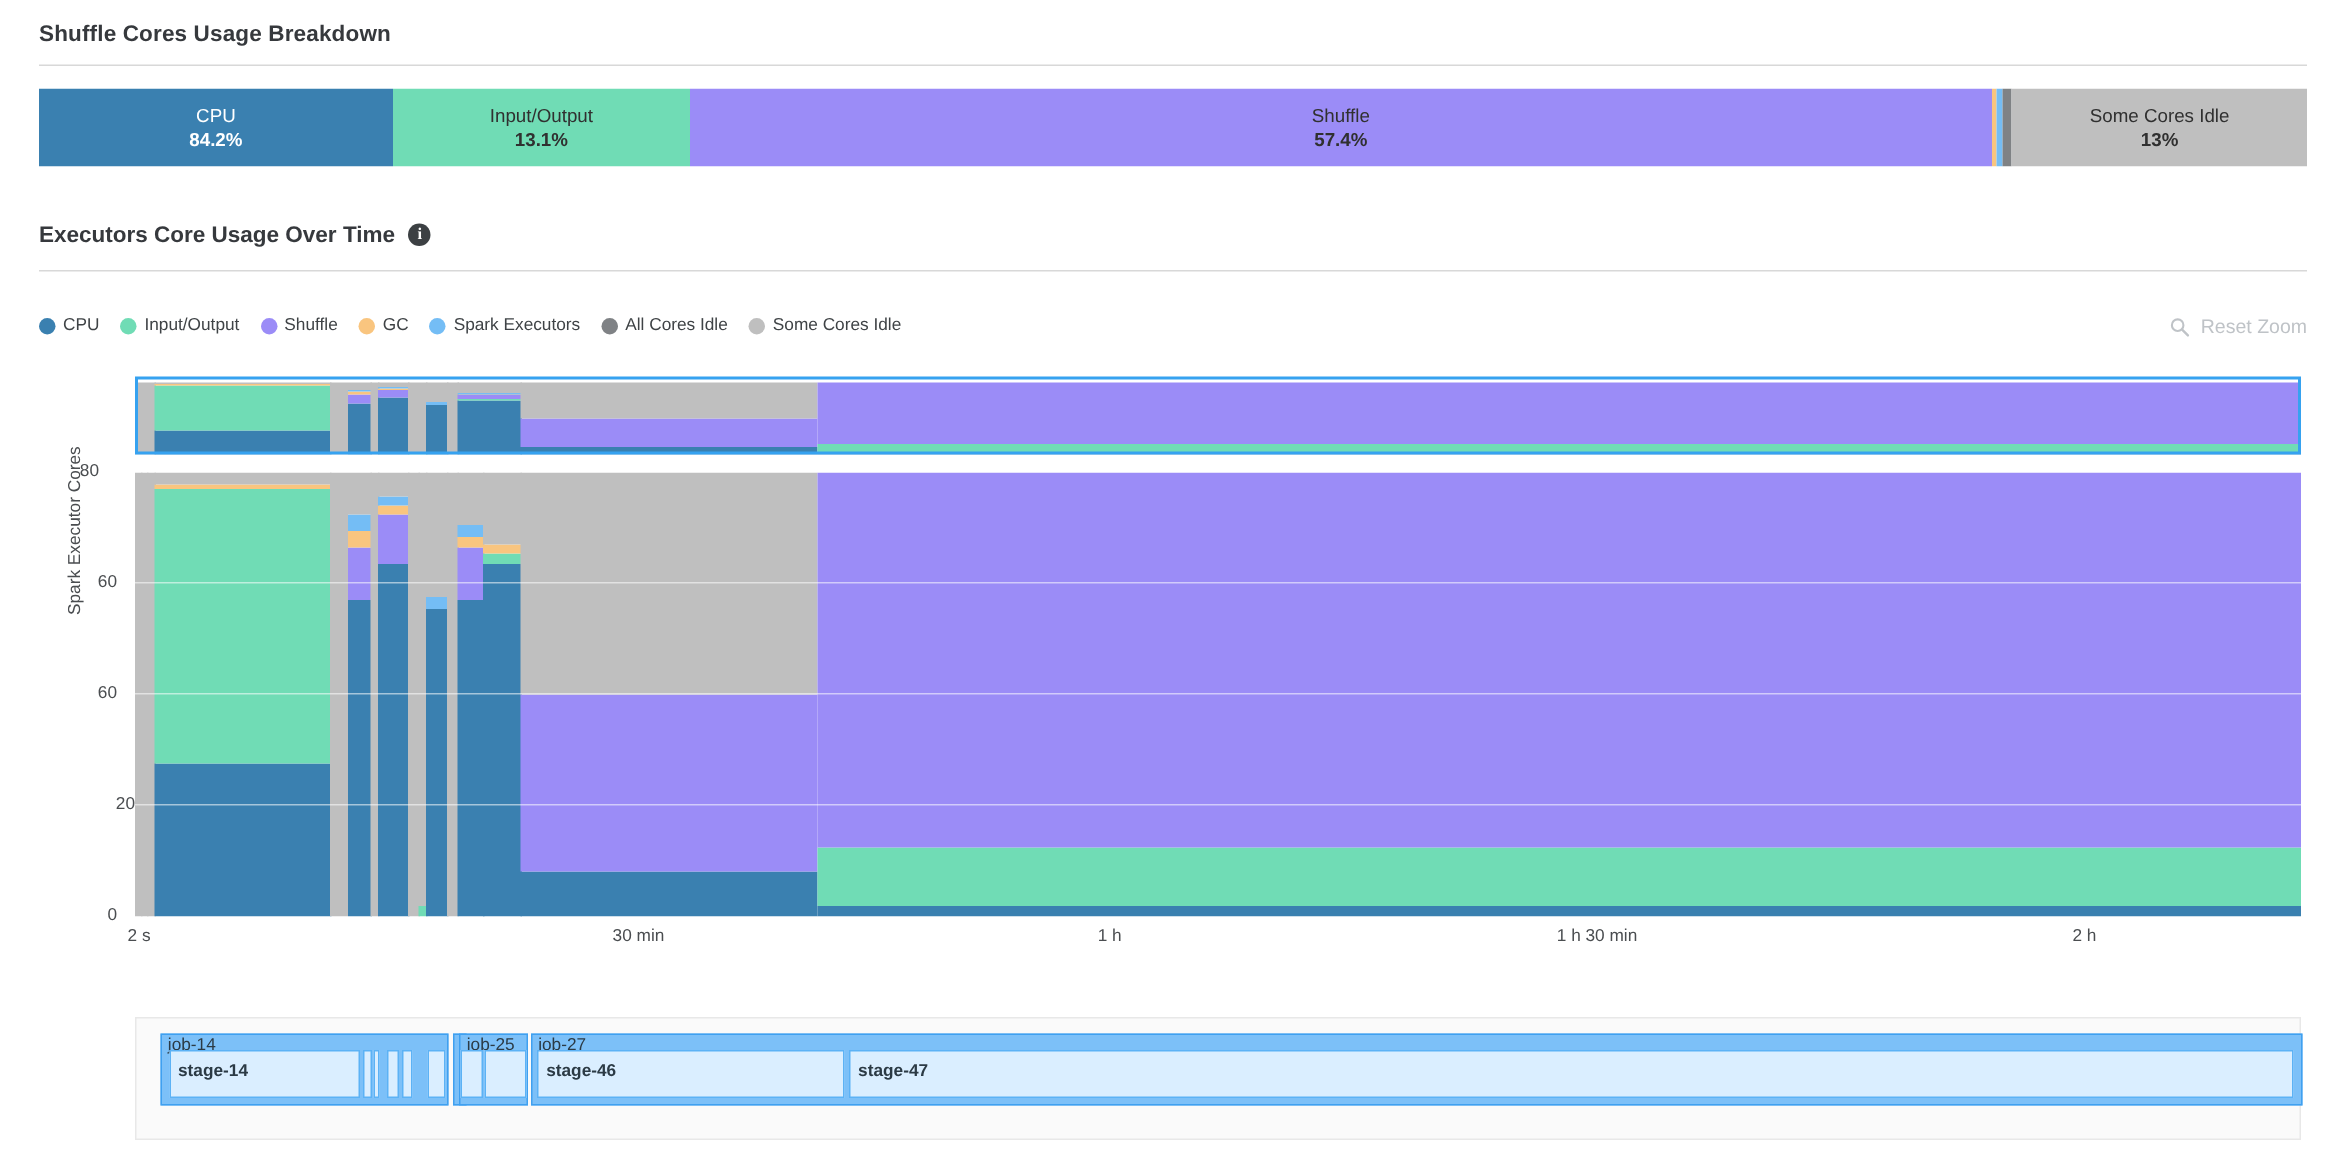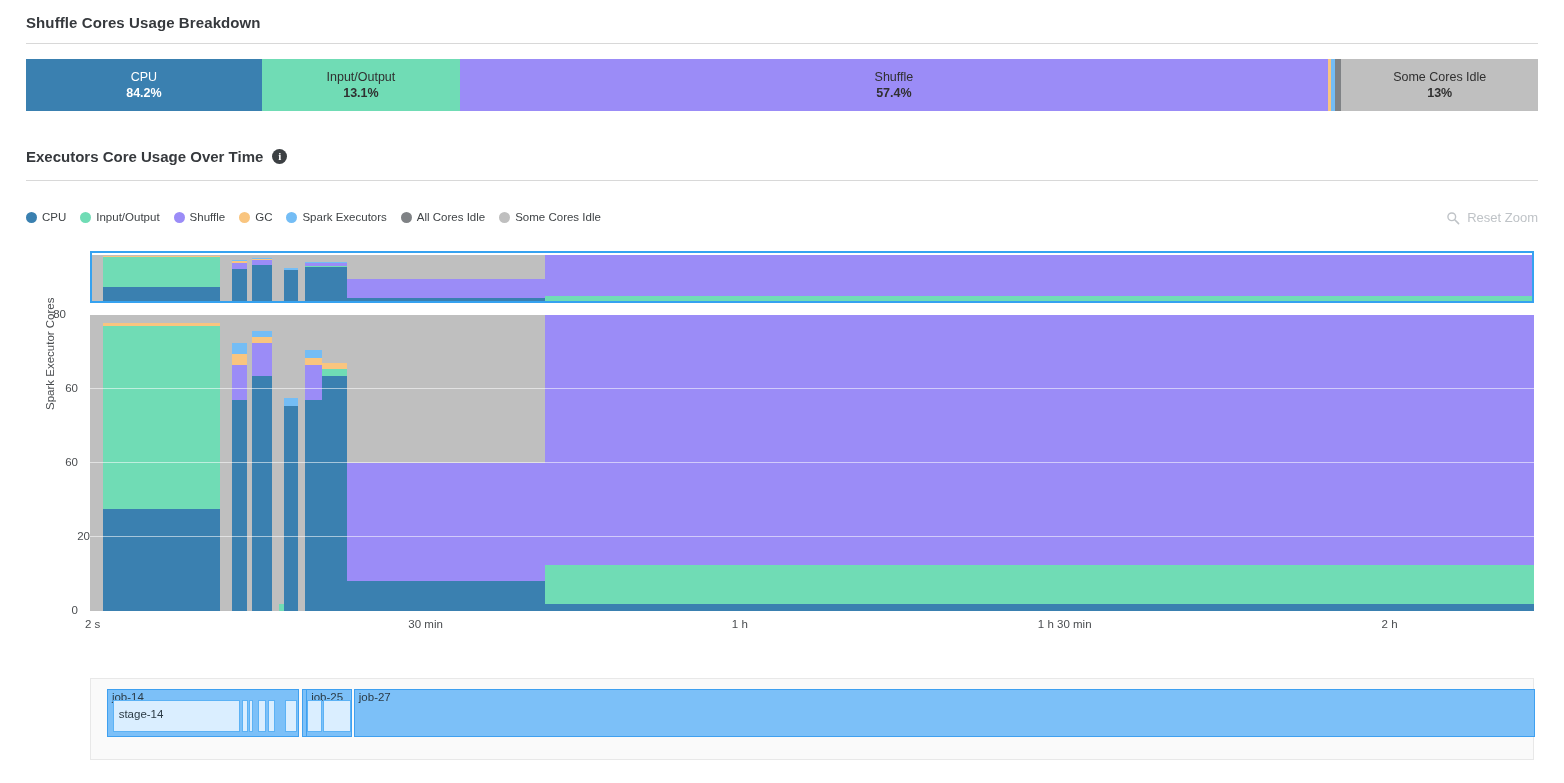--- a/index.html
+++ b/index.html
@@ -118,21 +118,21 @@
   .job-label {
     position: absolute; left: 4px; top: 1px;
     font-size: 11.5px; color: #2b3a45; white-space: nowrap;
   }
   .stage-bar {
     position: absolute; top: 21px; height: 32px;
     background: #daeeff; border: 1px solid #5cb2f5;
   }
   .stage-label {
     position: absolute; left: 5px; top: 7px;
-    font-size: 11.5px; color: #2b3a45; white-space: nowrap;
+    font-size: 11.5px; color: #2b3a45; white-space: nowrap; font-weight: bold;
   }
 </style>
 </head>
 <body>
 
 <div class="page">
 
   <div class="sec1-title">Shuffle Cores Usage Breakdown</div>
   <div class="sec1-rule"></div>
   <div class="breakdown-bar" id="breakdown-bar">
@@ -376,16 +376,22 @@
         <div class="stage-bar" style="left: 1.5%; width: 8.8%;">
           <div class="stage-label">stage-14</div>
         </div>
         <div class="stage-bar" style="left: 10.45%; width: 0.4%;"></div>
         <div class="stage-bar" style="left: 10.95%; width: 0.25%;"></div>
         <div class="stage-bar" style="left: 11.55%; width: 0.6%;"></div>
         <div class="stage-bar" style="left: 12.25%; width: 0.5%;"></div>
         <div class="stage-bar" style="left: 13.45%; width: 0.8%;"></div>
         <div class="stage-bar" style="left: 14.95%; width: 1.05%;"></div>
         <div class="stage-bar" style="left: 16.1%; width: 1.9%;"></div>
+        <div class="stage-bar" style="left: 18.5%; width: 14.2%;">
+          <div class="stage-label">stage-46</div>
+        </div>
+        <div class="stage-bar" style="left: 32.9%; width: 66.7%;">
+          <div class="stage-label">stage-47</div>
+        </div>
       </div>
   </div>
 
 </div>
 
 </body></html>

